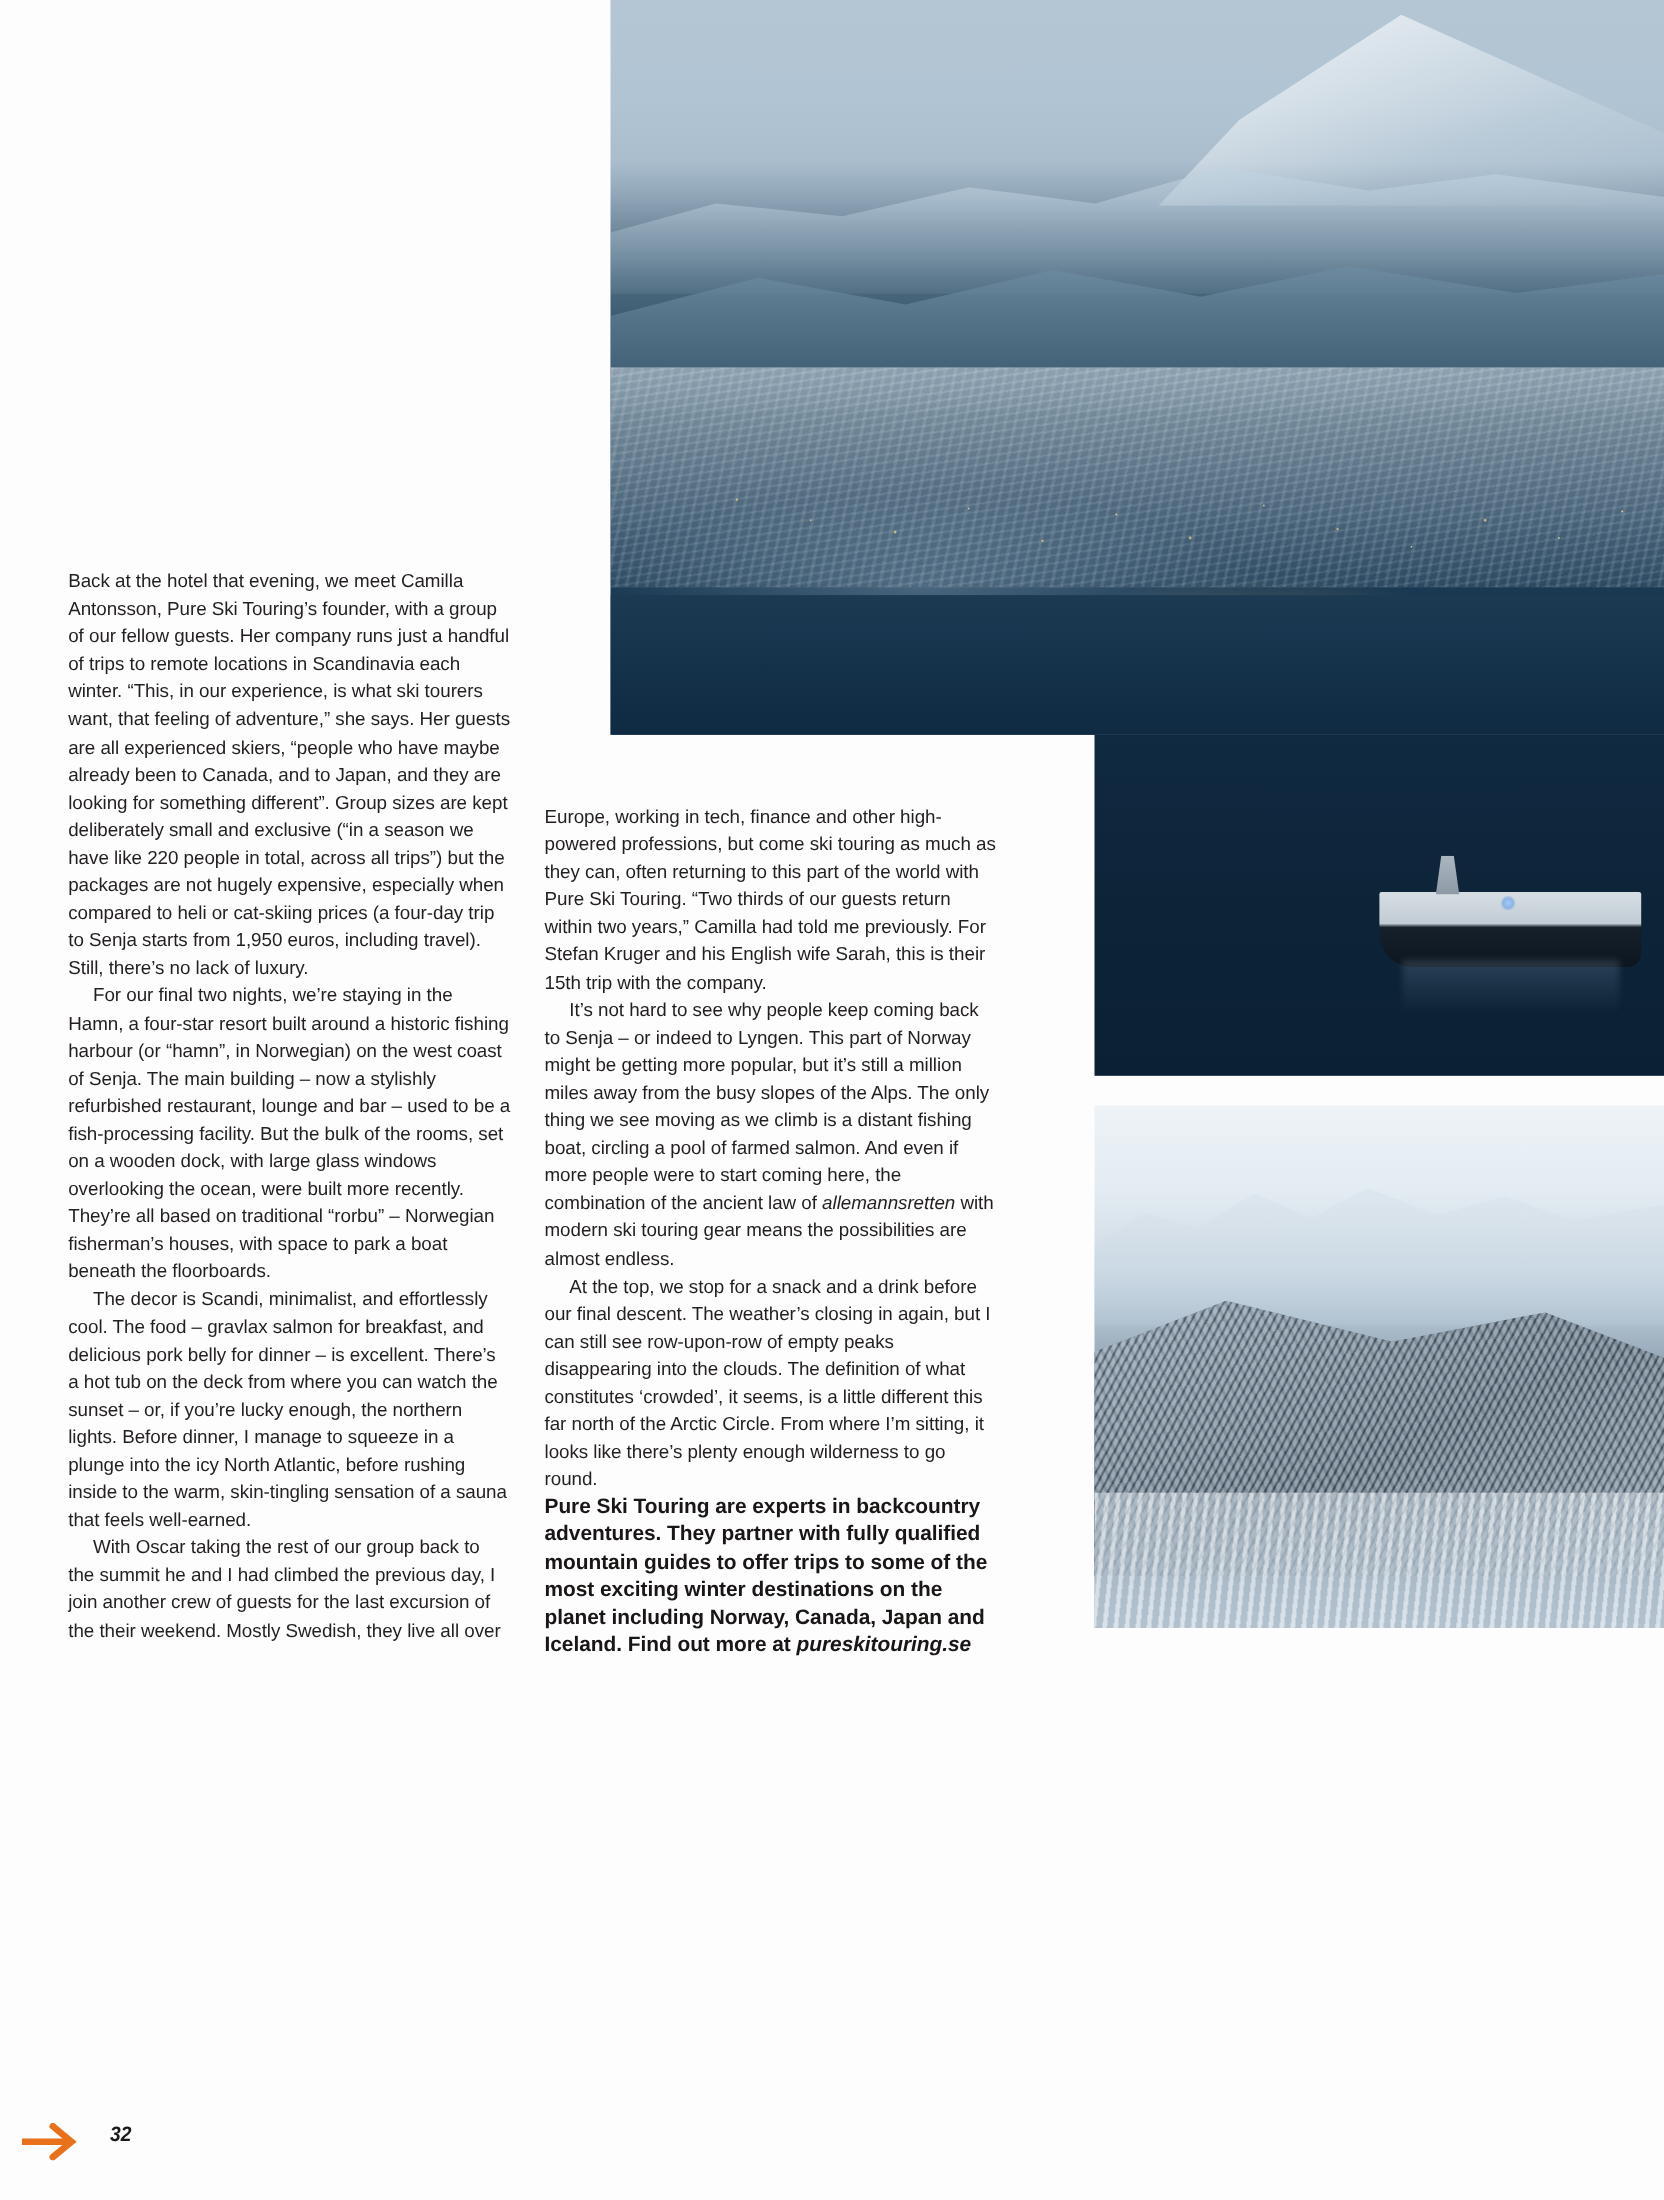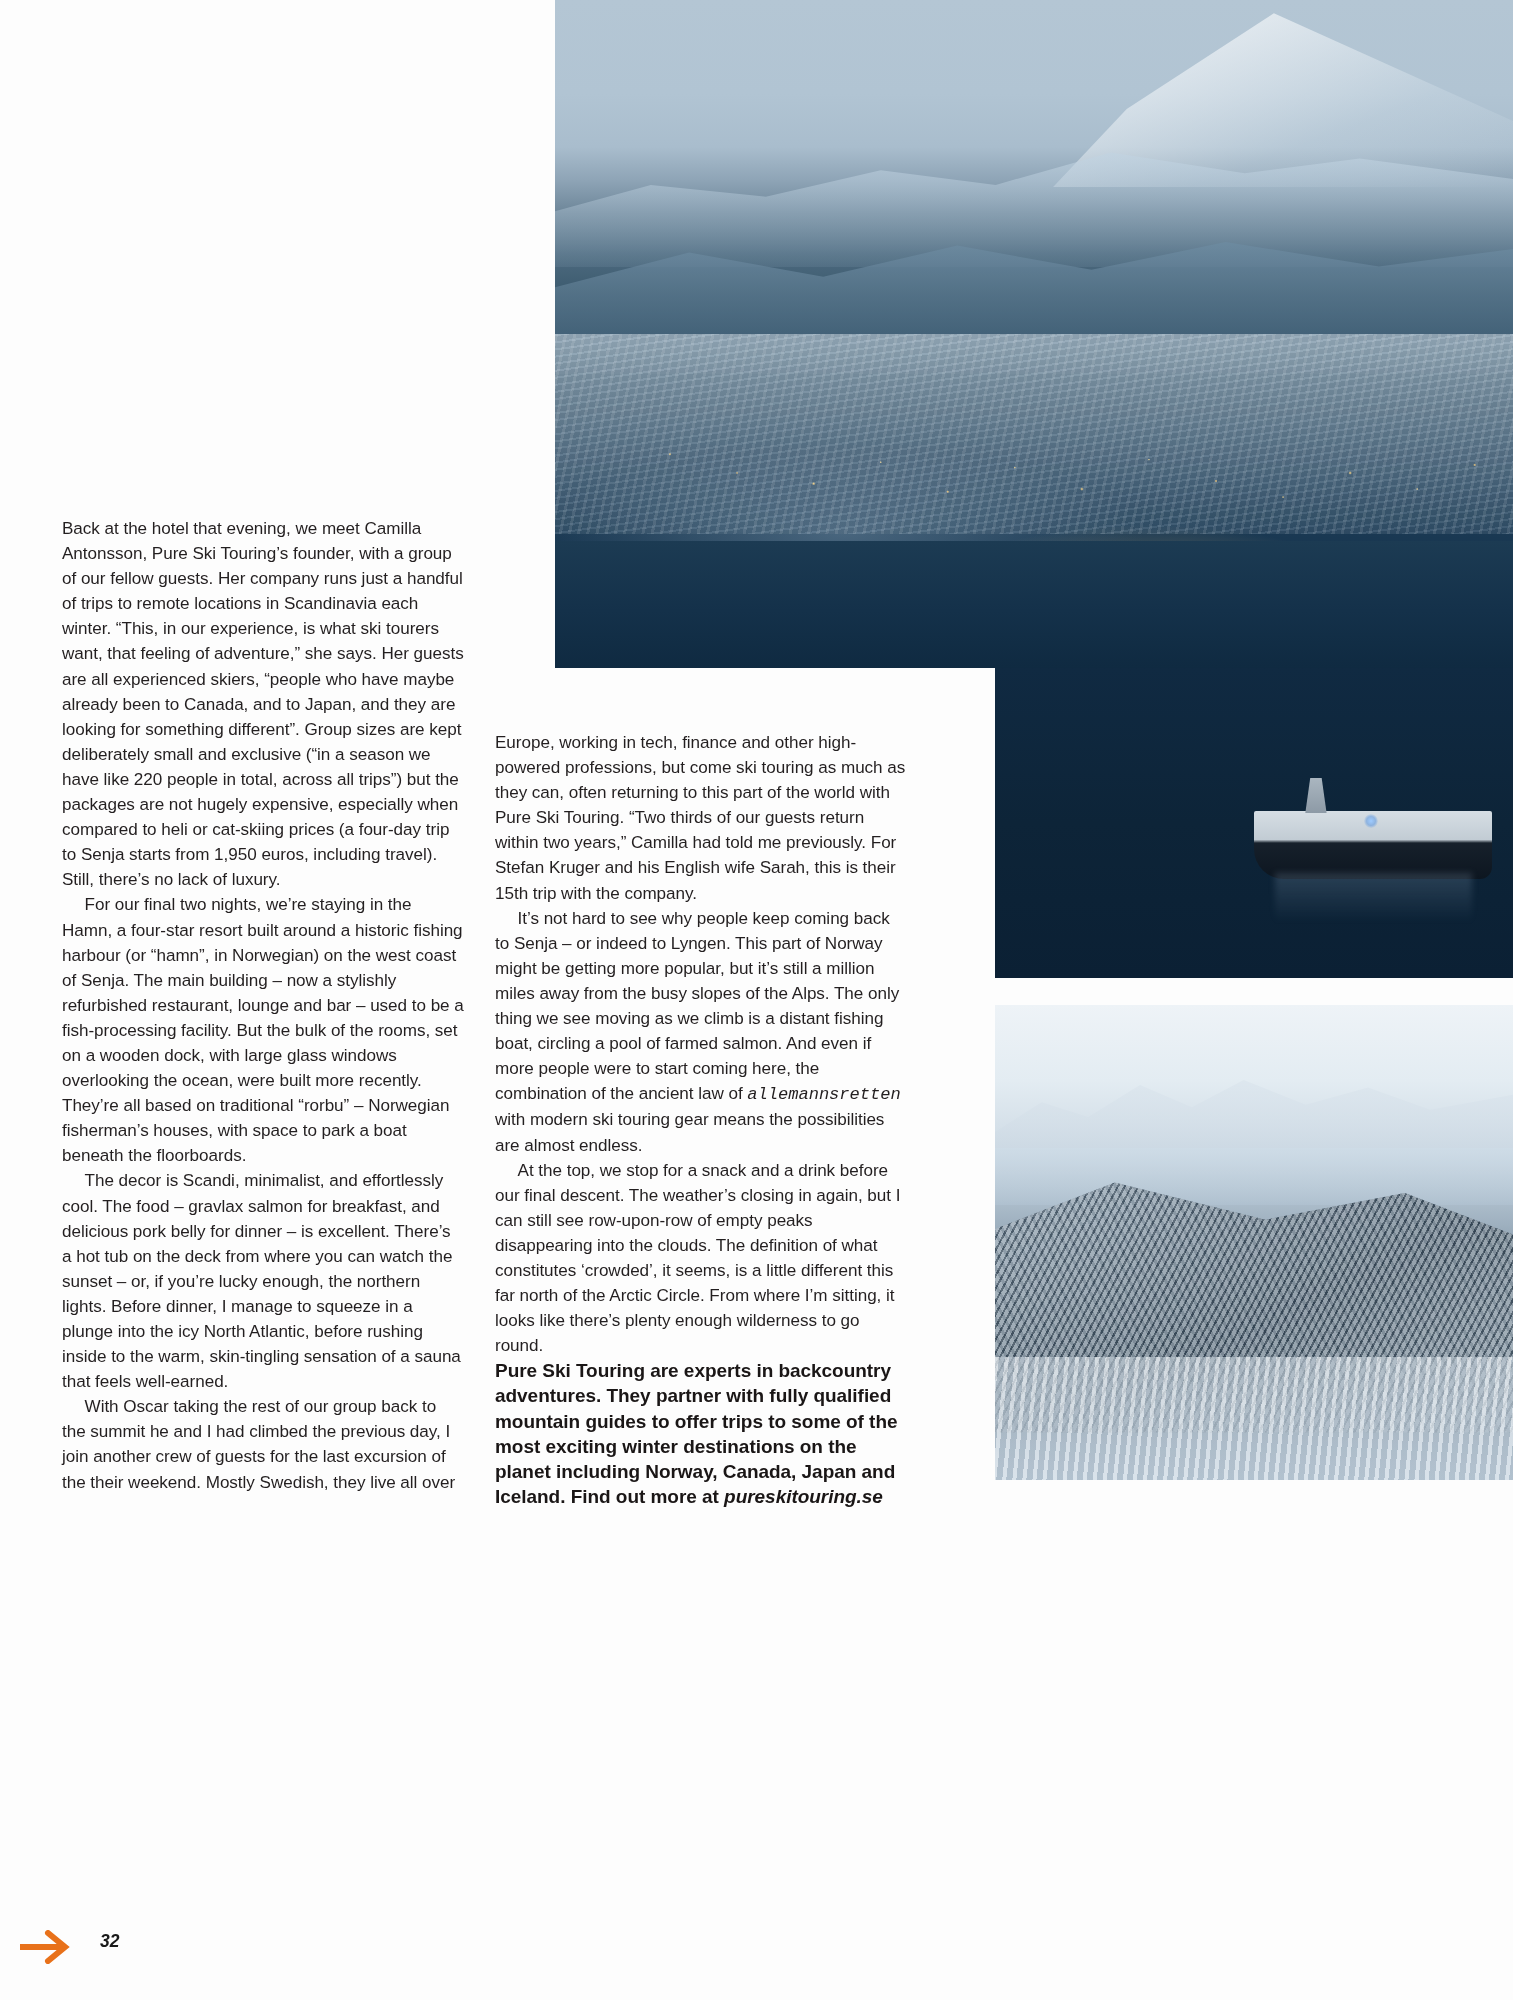--- a/index.html
+++ b/index.html
@@ -174,21 +174,21 @@
 
   #right-col { position: absolute; left: 495px; top: 730px; width: 412px; }
   #endnote {
     font-weight: 700;
     margin-top: 25px;
     font-size: 19px;
     line-height: 25.1px;
     color: #1a1616;
   }
   #endnote .url { font-style: italic; font-weight: 700; }
-  em { font-style: italic; font-family: Liberation Mono, monospace; }
+  em { font-style: italic; }
 
   
   #footer { position: absolute; left: 18px; bottom: 36px; display: flex; align-items: flex-start; gap: 24px; }
   #page-arrow { display: block; }
   #page-number {
     font-family: "Liberation Sans", sans-serif;
     font-weight: 700; font-style: italic;
     font-size: 19px; color: #1a1a1a;
     transform: scaleX(0.92); transform-origin: left center;
   }

